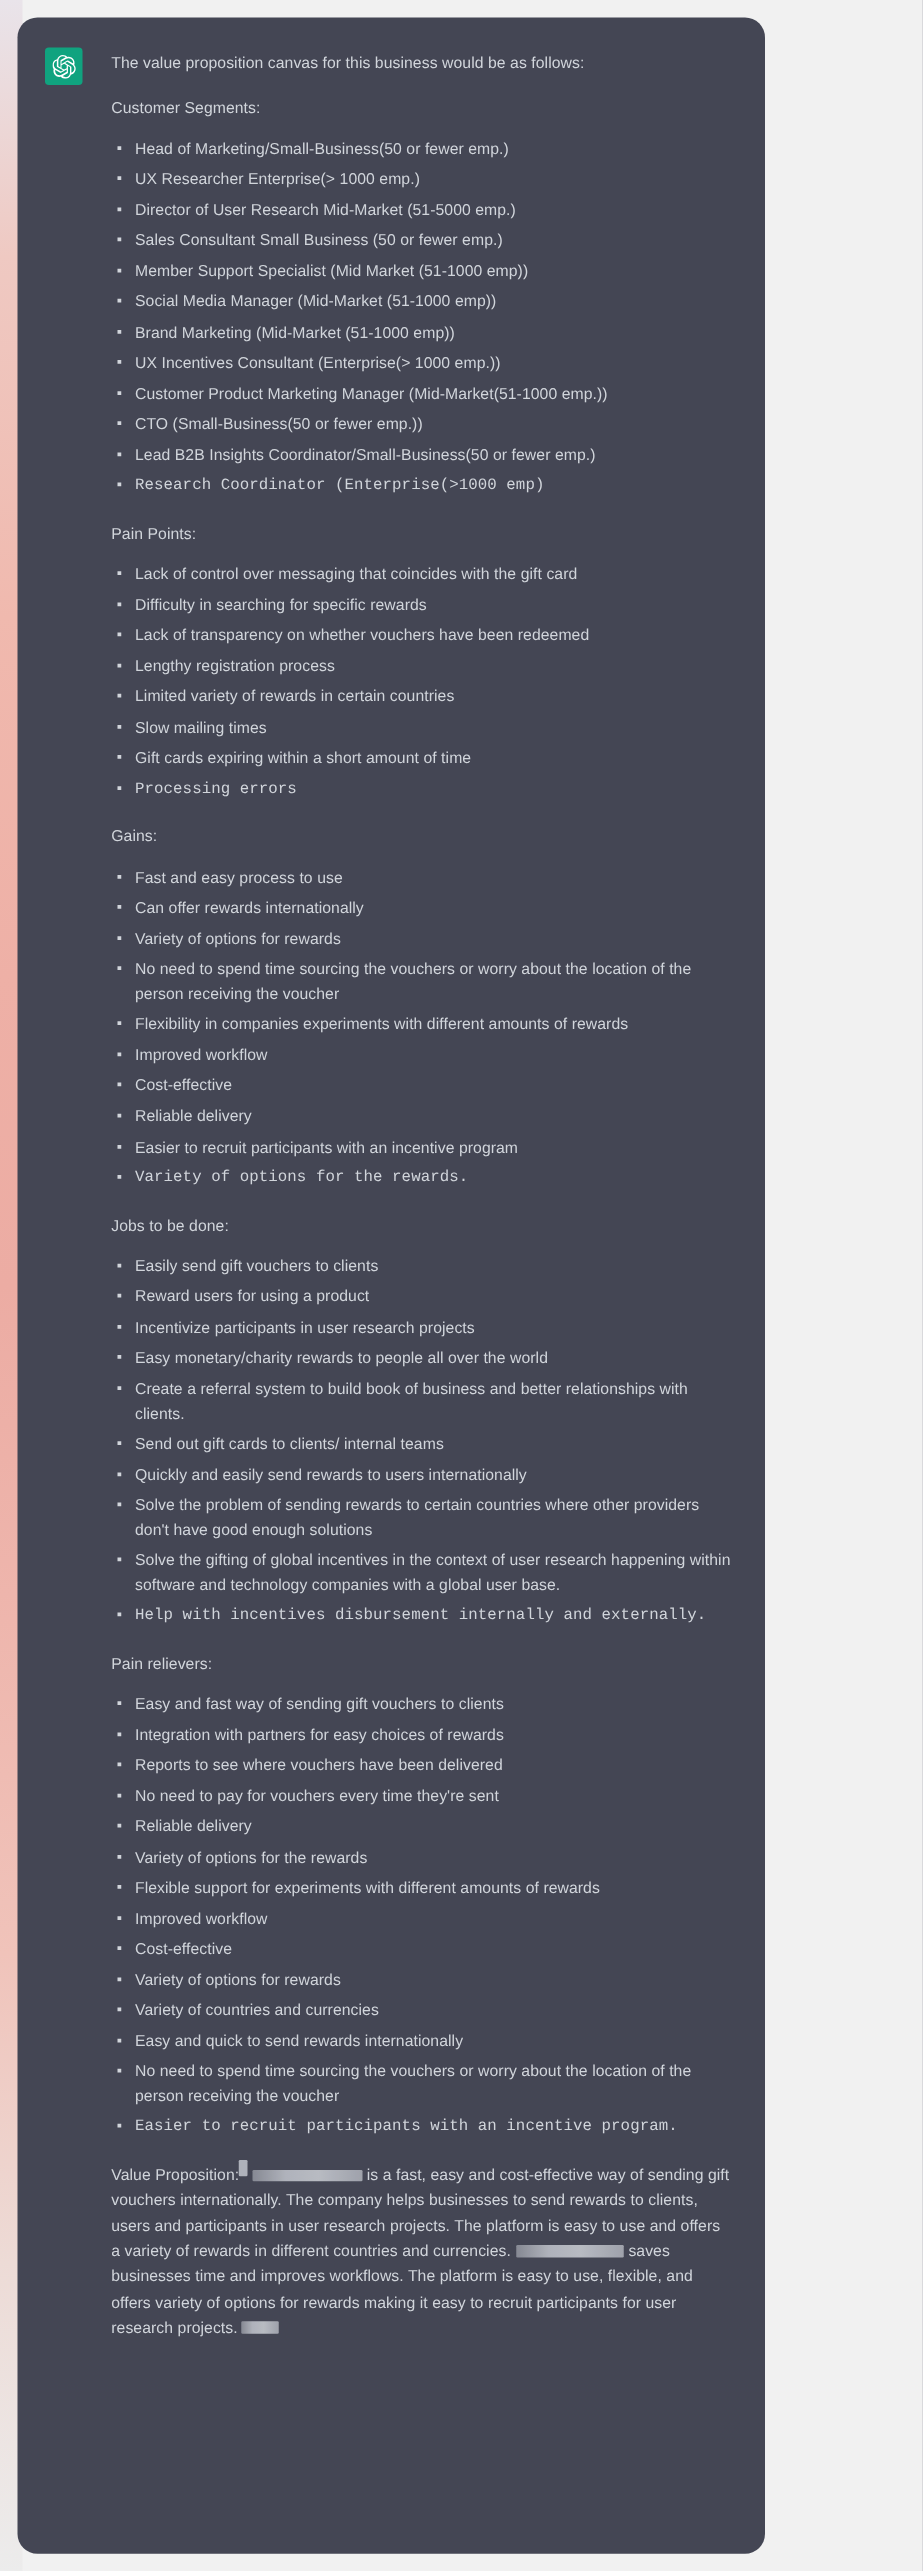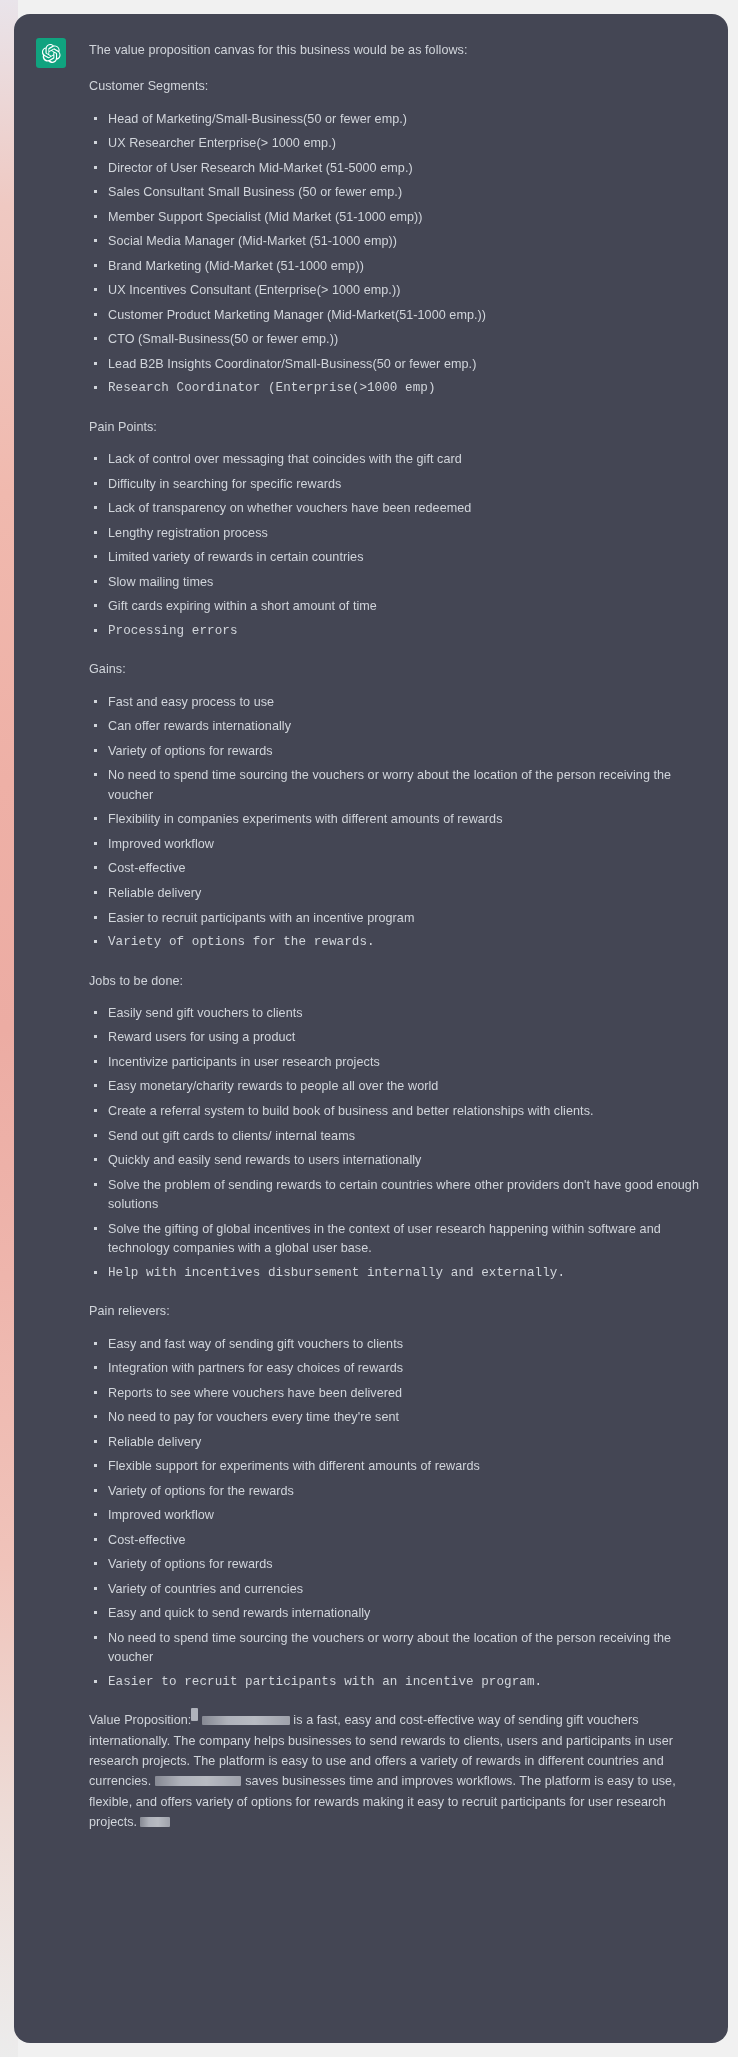--- a/index.html
+++ b/index.html
@@ -37,21 +37,21 @@
       #f0c3ba 76%,
       #eddbd6 88%,
       #ececec 100%);
   }
 
   
   #message-card {
     position: absolute;
     left: 14px;
     top: 14px;
-    width: 714px;
+    width: 598px;
     height: 2029px;
     background: #444654;
     border-radius: 16px;
     box-sizing: border-box;
     padding: 22px 26px 26px 22px;
     color: #d1d5db;
     overflow: hidden;
   }
 
   #message-inner {
@@ -211,22 +211,22 @@
           <li>Help with incentives disbursement internally and externally.</li>
         </ul>
 
         <p class="section-head">Pain relievers:</p>
         <ul class="bullets">
           <li>Easy and fast way of sending gift vouchers to clients</li>
           <li>Integration with partners for easy choices of rewards</li>
           <li>Reports to see where vouchers have been delivered</li>
           <li>No need to pay for vouchers every time they're sent</li>
           <li>Reliable delivery</li>
+          <li>Variety of options for the rewards</li>
           <li>Flexible support for experiments with different amounts of rewards</li>
-          <li>Variety of options for the rewards</li>
           <li>Improved workflow</li>
           <li>Cost-effective</li>
           <li>Variety of options for rewards</li>
           <li>Variety of countries and currencies</li>
           <li>Easy and quick to send rewards internationally</li>
           <li>No need to spend time sourcing the vouchers or worry about the location of the person receiving the voucher</li>
           <li>Easier to recruit participants with an incentive program.</li>
         </ul>
 
         <p class="final-para"><span>Value Proposition:</span><span class="redacted r-tick"></span><span class="redacted r-company-1"></span><span>is a fast, easy and cost-effective way of sending gift vouchers internationally. The company helps businesses to send rewards to clients, users and participants in user research projects. The platform is easy to use and offers a variety of rewards in different countries and currencies.</span><span class="redacted r-company-2"></span><span>saves businesses time and improves workflows. The platform is easy to use, flexible, and offers variety of options for rewards making it easy to recruit participants for user research projects.</span><span class="redacted r-company-3"></span></p>

